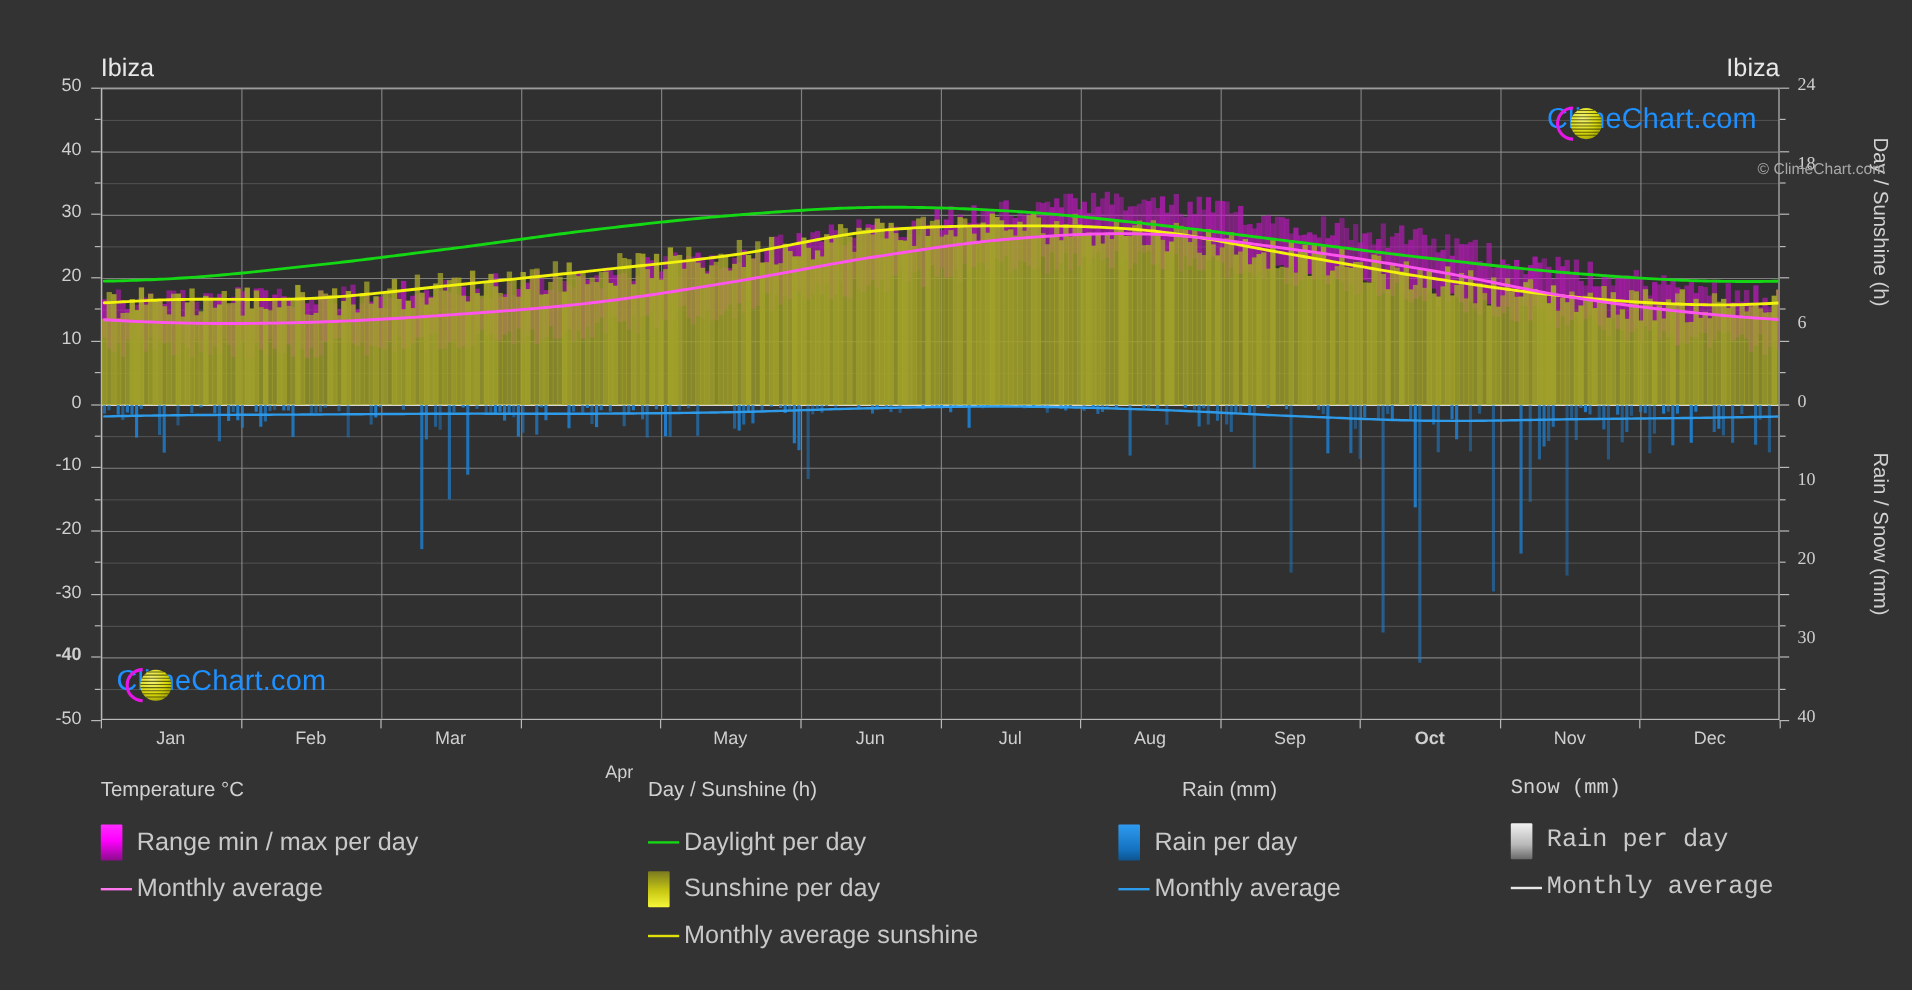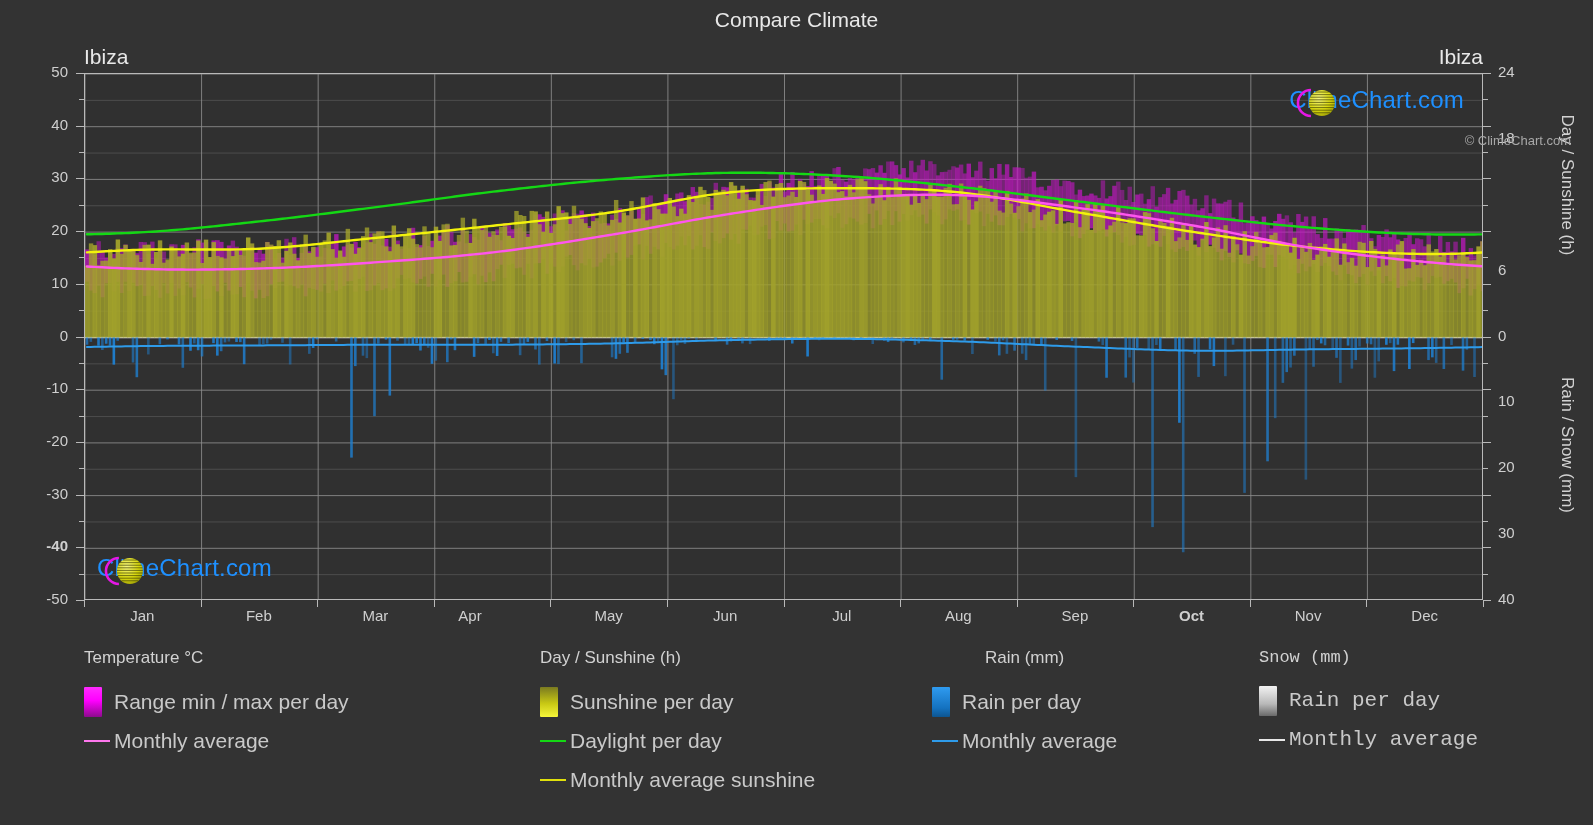--- a/index.html
+++ b/index.html
@@ -25,21 +25,21 @@
     position:absolute;left:84px;top:73px;width:1399px;height:527px;
     background:#303030;
     border:1px solid #b9b9b9;
     box-sizing:border-box;
     overflow:hidden;
   }
   #plot svg{position:absolute;left:0;top:0;}
 
   
   .ytick{position:absolute;font-size:15px;color:#cfcfcf;text-align:right;width:48px;}
-  .ytick-r{position:absolute;font-size:15px;color:#cfcfcf;text-align:left;width:48px;}
+  .ytick-r{position:absolute;font-size:15px;color:#cfcfcf;text-align:left;width:48px;font-family:Liberation Serif, serif;}
   .xtick{position:absolute;font-size:15px;color:#cfcfcf;text-align:center;width:120px;top:607px;}
 
   .axtitle-l{
     position:absolute;left:-8px;top:270px;width:220px;
     transform:rotate(-90deg);transform-origin:center;
     text-align:center;font-size:17px;color:#d2d2d2;
   }
   .axtitle-r1{
     position:absolute;left:1452px;top:175px;width:230px;
     transform:rotate(90deg);transform-origin:center;
@@ -66,21 +66,20 @@
 
   
   .wm{position:absolute;display:flex;align-items:center;}
   .wm-txt{font-size:24px;letter-spacing:.2px;font-family:"Liberation Sans",sans-serif;}
 </style>
 </head>
 <body>
 
 <div id="chart-root">
 
-  <div class="title">Compare Climate</div>
   <div class="loc-left">Ibiza</div>
   <div class="loc-right">Ibiza</div>
 
   <div class="axtitle-l">Temperature °C</div>
   <div class="axtitle-r1">Day / Sunshine (h)</div>
   <div class="axtitle-r2">Rain / Snow (mm)</div>
 
   <div id="ticks-left">
       <div class="ytick" style="left: 20px; top: 63px;">50</div>
       <div class="ytick" style="left: 20px; top: 115.7px;">40</div>
@@ -104,21 +103,21 @@
   <div id="ticks-right-bottom">
       <div class="ytick-r" style="left: 1498px; top: 392.375px;">10</div>
       <div class="ytick-r" style="left: 1498px; top: 458.25px;">20</div>
       <div class="ytick-r" style="left: 1498px; top: 524.125px;">30</div>
       <div class="ytick-r" style="left: 1498px; top: 590px;">40</div>
     </div>
   <div id="ticks-x">
       <div class="xtick" style="left: 82.2917px;">Jan</div>
       <div class="xtick" style="left: 198.875px;">Feb</div>
       <div class="xtick" style="left: 315.458px;">Mar</div>
-      <div class="xtick" style="left: 410px;">Apr</div>
+      <div class="xtick" style="left: 456px; margin-top: 28px;">Apr</div>
       <div class="xtick" style="left: 548.625px;">May</div>
       <div class="xtick" style="left: 665.208px;">Jun</div>
       <div class="xtick" style="left: 781.792px;">Jul</div>
       <div class="xtick" style="left: 898.375px;">Aug</div>
       <div class="xtick" style="left: 1014.96px;">Sep</div>
       <div class="xtick" style="left: 1131.54px; font-weight: bold;">Oct</div>
       <div class="xtick" style="left: 1248.12px;">Nov</div>
       <div class="xtick" style="left: 1364.71px;">Dec</div>
     </div>
   <div id="tickmarks">
@@ -1229,28 +1228,28 @@
         <div class="lg-row">
           <span style="width: 30px; flex: 0 0 30px; display: flex; align-items: center;">
             <span class="lg-line" style="border-top-color: rgb(255, 119, 238); margin-left: 0px; margin-right: 8px;"></span>
           </span>
           <span class="lg-lbl">Monthly average</span>
         </div>
       </div>
       <div class="lg-col" style="left: 540px;">
         <div class="lg-head">Day / Sunshine (h)</div>
         <div class="lg-row">
-          <span class="lg-swatch" style="background: linear-gradient(rgb(122, 122, 32), rgb(200, 200, 20) 55%, rgb(246, 246, 58));"></span>
-          <span class="lg-lbl">Sunshine per day</span>
-        </div>
-        <div class="lg-row">
           <span style="width: 30px; flex: 0 0 30px; display: flex; align-items: center;">
             <span class="lg-line" style="border-top-color: rgb(20, 216, 20); margin-left: 0px; margin-right: 8px;"></span>
           </span>
           <span class="lg-lbl">Daylight per day</span>
+        </div>
+        <div class="lg-row">
+          <span class="lg-swatch" style="background: linear-gradient(rgb(122, 122, 32), rgb(200, 200, 20) 55%, rgb(246, 246, 58));"></span>
+          <span class="lg-lbl">Sunshine per day</span>
         </div>
         <div class="lg-row">
           <span style="width: 30px; flex: 0 0 30px; display: flex; align-items: center;">
             <span class="lg-line" style="border-top-color: rgb(224, 224, 12); margin-left: 0px; margin-right: 8px;"></span>
           </span>
           <span class="lg-lbl">Monthly average sunshine</span>
         </div>
       </div>
       <div class="lg-col" style="left: 932px; text-align: center;">
         <div class="lg-head">Rain (mm)</div>

